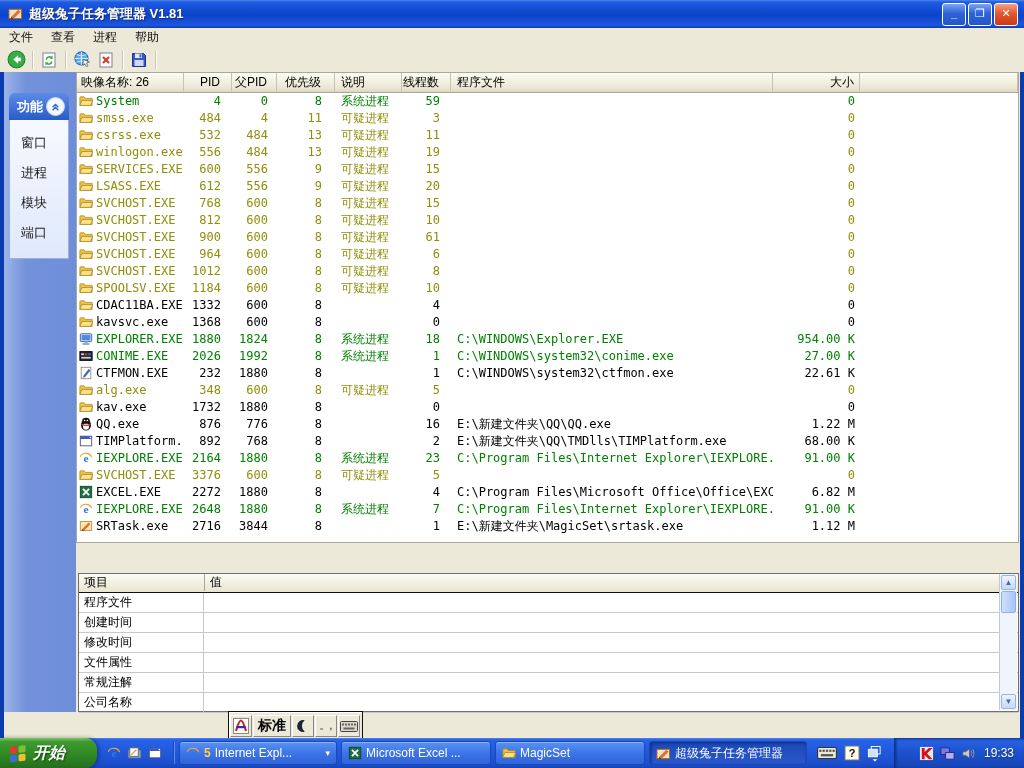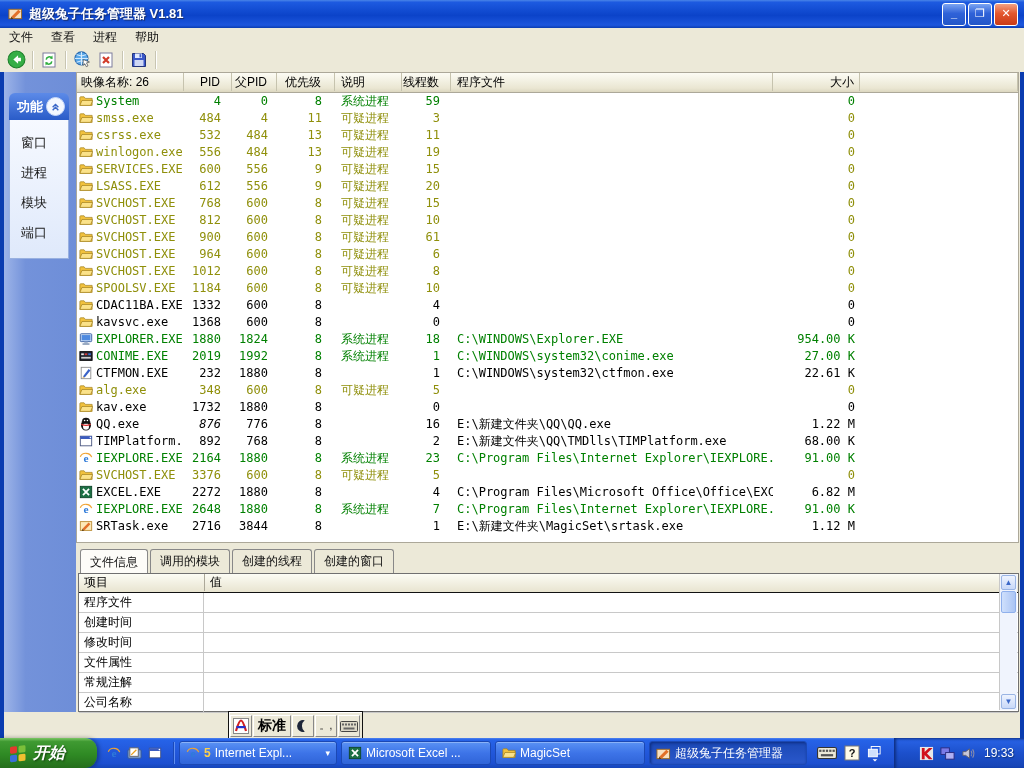--- a/index.html
+++ b/index.html
@@ -430,21 +430,21 @@
           <div class="pcell" style="left: 783px; width: 158px; text-align: left; padding-right: 0px; padding-left: 0px;"></div>
         </div>
         <div class="prow" style="color: rgb(0, 128, 0);">
           <div class="pcell" style="left: 0px; width: 107px; text-align: left; padding-right: 0px; padding-left: 2px;"><span class="ico"><svg width="14" height="14" viewBox="0 0 16 16">
                 <rect x="1" y="3" width="14" height="10" fill="#232732" stroke="#000"></rect>
                 <rect x="2.5" y="5" width="3" height="2" fill="#e8e8e8"></rect>
                 <rect x="6.5" y="5" width="3" height="2" fill="#d43c3c"></rect>
                 <rect x="10.5" y="5" width="3" height="2" fill="#3c6cd4"></rect>
                 <rect x="2.5" y="9" width="11" height="2" fill="#cfcfcf"></rect>
               </svg></span><span>CONIME.EXE</span></div>
-          <div class="pcell" style="left: 107px; width: 48px; text-align: right; padding-right: 11px; padding-left: 0px;">2019</div>
+          <div class="pcell" style="left: 107px; width: 48px; text-align: right; padding-right: 11px; padding-left: 0px;">2026</div>
           <div class="pcell" style="left: 155px; width: 45px; text-align: right; padding-right: 9px; padding-left: 0px;">1992</div>
           <div class="pcell" style="left: 200px; width: 58px; text-align: right; padding-right: 13px; padding-left: 0px;">8</div>
           <div class="pcell" style="left: 258px; width: 67px; text-align: left; padding-right: 0px; padding-left: 6px;">系统进程</div>
           <div class="pcell" style="left: 325px; width: 49px; text-align: right; padding-right: 11px; padding-left: 0px;">1</div>
           <div class="pcell" style="left: 374px; width: 322px; text-align: left; padding-right: 0px; padding-left: 6px;">C:\WINDOWS\system32\conime.exe</div>
           <div class="pcell" style="left: 696px; width: 87px; text-align: right; padding-right: 5px; padding-left: 0px;">27.00 K</div>
           <div class="pcell" style="left: 783px; width: 158px; text-align: left; padding-right: 0px; padding-left: 0px;"></div>
         </div>
         <div class="prow" style="color: rgb(0, 0, 0);">
           <div class="pcell" style="left: 0px; width: 107px; text-align: left; padding-right: 0px; padding-left: 2px;"><span class="ico"><svg width="14" height="14" viewBox="0 0 16 16">
@@ -491,21 +491,21 @@
         </div>
         <div class="prow" style="color: rgb(0, 0, 0);">
           <div class="pcell" style="left: 0px; width: 107px; text-align: left; padding-right: 0px; padding-left: 2px;"><span class="ico"><svg width="14" height="14" viewBox="0 0 16 16">
                 <ellipse cx="8" cy="9.2" rx="5.8" ry="6.2" fill="#141414"></ellipse>
                 <ellipse cx="8" cy="10.8" rx="3.4" ry="3.8" fill="#fff"></ellipse>
                 <ellipse cx="8" cy="4.2" rx="4.4" ry="3.4" fill="#141414"></ellipse>
                 <circle cx="6.4" cy="3.9" r="0.9" fill="#fff"></circle>
                 <circle cx="9.6" cy="3.9" r="0.9" fill="#fff"></circle>
                 <path d="M2.6 7.6 Q8 10.2 13.4 7.6 L13.4 9.2 Q8 11.4 2.6 9.2 Z" fill="#e23131"></path>
               </svg></span><span>QQ.exe</span></div>
-          <div class="pcell" style="left: 107px; width: 48px; text-align: right; padding-right: 11px; padding-left: 0px; font-style: italic;">876</div>
+          <div class="pcell" style="left: 107px; width: 48px; text-align: right; padding-right: 11px; padding-left: 0px;">876</div>
           <div class="pcell" style="left: 155px; width: 45px; text-align: right; padding-right: 9px; padding-left: 0px;">776</div>
           <div class="pcell" style="left: 200px; width: 58px; text-align: right; padding-right: 13px; padding-left: 0px;">8</div>
           <div class="pcell" style="left: 258px; width: 67px; text-align: left; padding-right: 0px; padding-left: 6px;"></div>
           <div class="pcell" style="left: 325px; width: 49px; text-align: right; padding-right: 11px; padding-left: 0px;">16</div>
           <div class="pcell" style="left: 374px; width: 322px; text-align: left; padding-right: 0px; padding-left: 6px;">E:\新建文件夹\QQ\QQ.exe</div>
           <div class="pcell" style="left: 696px; width: 87px; text-align: right; padding-right: 5px; padding-left: 0px;">1.22 M</div>
           <div class="pcell" style="left: 783px; width: 158px; text-align: left; padding-right: 0px; padding-left: 0px;"></div>
         </div>
         <div class="prow" style="color: rgb(0, 0, 0);">
           <div class="pcell" style="left: 0px; width: 107px; text-align: left; padding-right: 0px; padding-left: 2px;"><span class="ico"><svg width="14" height="14" viewBox="0 0 16 16">
@@ -592,26 +592,20 @@
           <div class="pcell" style="left: 374px; width: 322px; text-align: left; padding-right: 0px; padding-left: 6px;">E:\新建文件夹\MagicSet\srtask.exe</div>
           <div class="pcell" style="left: 696px; width: 87px; text-align: right; padding-right: 5px; padding-left: 0px;">1.12 M</div>
           <div class="pcell" style="left: 783px; width: 158px; text-align: left; padding-right: 0px; padding-left: 0px;"></div>
         </div>
       </div>
   </div>
 
   <div class="bottomstrip"></div>
   <div class="rightedge"></div>
 
-  <div class="tabs">
-      <div class="tab active">文件信息</div>
-      <div class="tab">调用的模块</div>
-      <div class="tab">创建的线程</div>
-      <div class="tab">创建的窗口</div>
-    </div>
   <div class="dtable">
     <div class="dhead">
       <div class="dhcell" style="left:0;width:126px;">项目</div>
       <div class="dhcell" style="left:126px;right:18px;">值</div>
     </div>
     <div>
         <div class="drow">
           <div class="k">程序文件</div>
           <div class="v"></div>
         </div>

